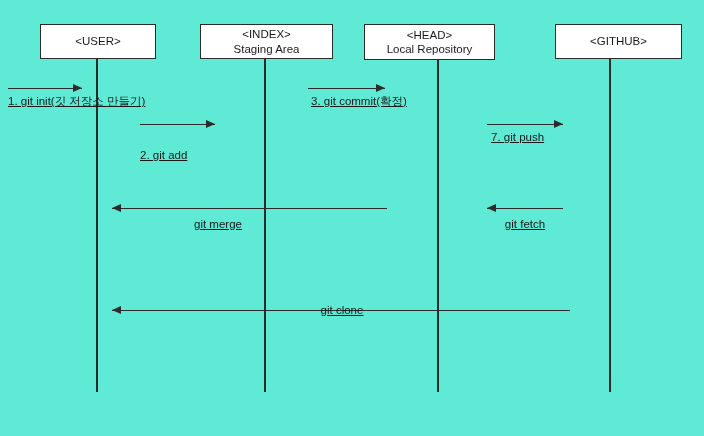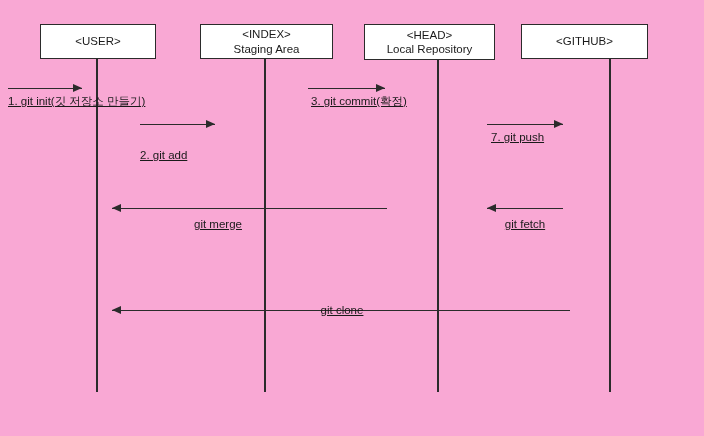--- a/index.html
+++ b/index.html
@@ -9,21 +9,21 @@
     background: #ffffff;
   }
   body {
     font-family: "Liberation Sans", "DejaVu Sans", sans-serif;
     color: #1a1a1a;
   }
   #diagram-root {
     position: relative;
     width: 704px;
     height: 436px;
-    background: #f9a8d4;
+    background: #5eead4;
     overflow: hidden;
   }
   
   .actor-box {
     position: absolute;
     box-sizing: border-box;
     border: 1px solid #2b2b2b;
     background: #ffffff;
     display: flex;
     flex-direction: column;
@@ -100,21 +100,21 @@
         <div class="actor-tag">&lt;USER&gt;</div>
       </div>
       <div class="actor-box" style="left: 200px; top: 24px; width: 133px; height: 35px; border-color: rgb(43, 43, 43);">
         <div class="actor-tag">&lt;INDEX&gt;</div>
         <div class="actor-sub">Staging Area</div>
       </div>
       <div class="actor-box" style="left: 364px; top: 24px; width: 131px; height: 36px; border-color: rgb(43, 43, 43);">
         <div class="actor-tag">&lt;HEAD&gt;</div>
         <div class="actor-sub">Local Repository</div>
       </div>
-      <div class="actor-box" style="left: 521px; top: 24px; width: 127px; height: 35px; border-color: rgb(43, 43, 43);">
+      <div class="actor-box" style="left: 555px; top: 24px; width: 127px; height: 35px; border-color: rgb(43, 43, 43);">
         <div class="actor-tag">&lt;GITHUB&gt;</div>
       </div>
     </div>
   <div id="messages-layer">
       <div class="msg" style="left: 8px; top: 88px; width: 74px;">
         <div class="msg-line" style="width: 74px; border-top-color: rgb(43, 43, 43);"></div>
         <div class="arrowhead right" style="left: 65px; border-left-color: rgb(43, 43, 43);"></div>
       </div>
       <div class="msg-label" style="left: 8px; top: 95px; color: rgb(26, 26, 26);">1. git init(깃 저장소 만들기)</div>
       <div class="msg" style="left: 140px; top: 124px; width: 75px;">

